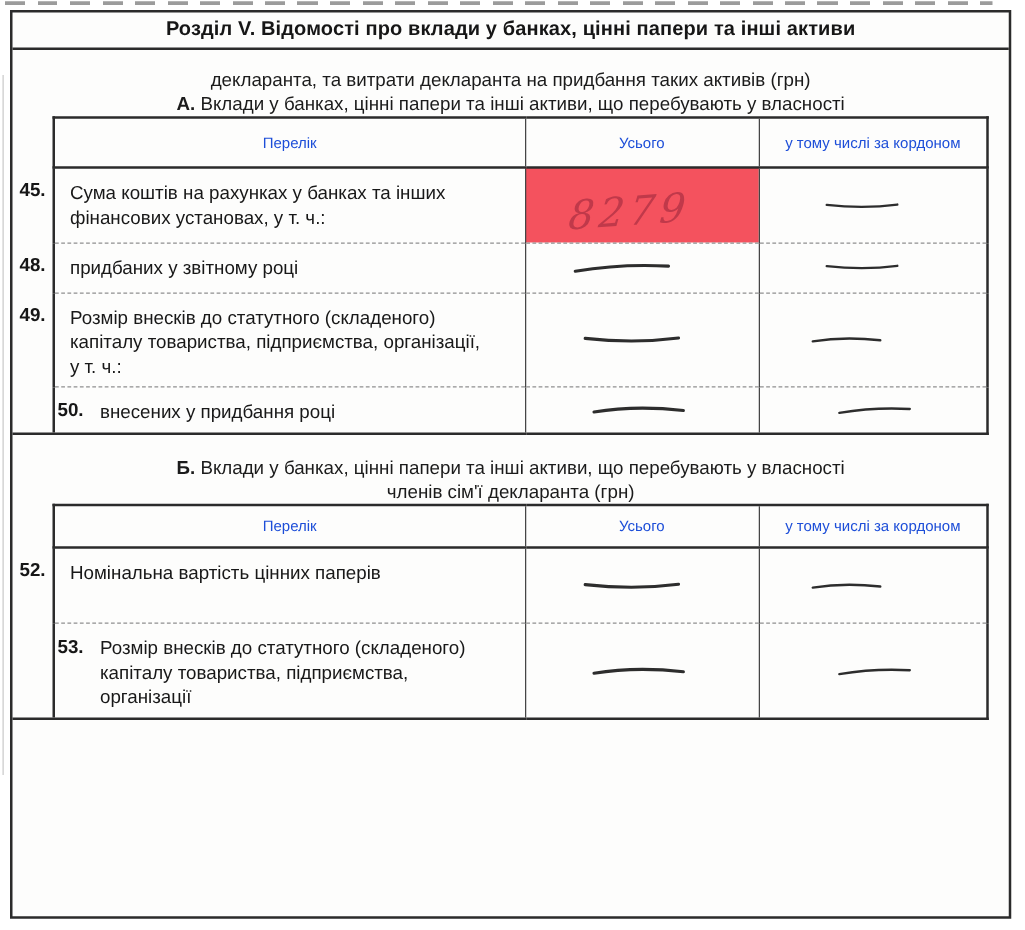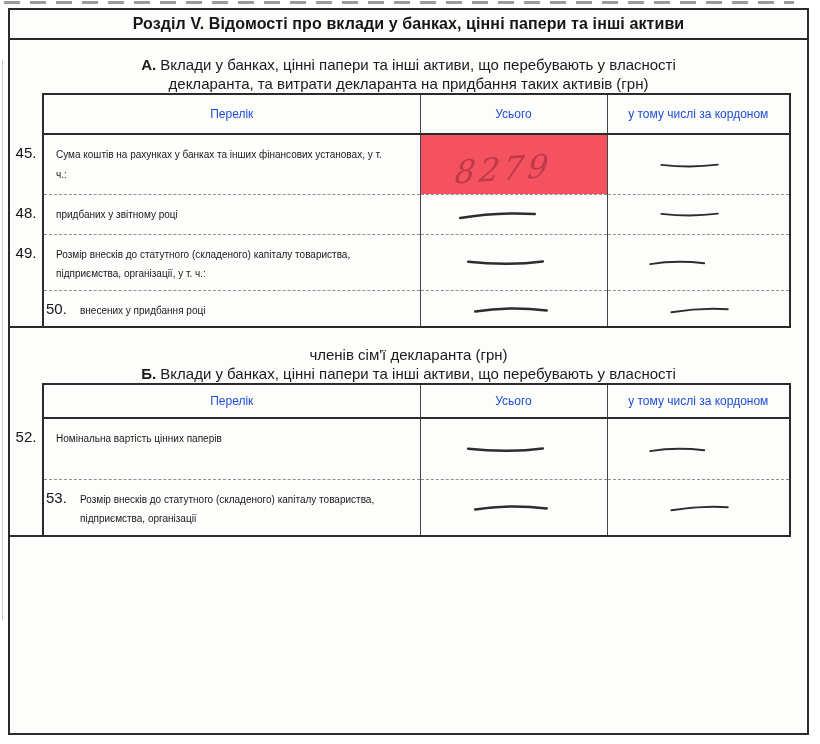--- a/index.html
+++ b/index.html
@@ -65,30 +65,30 @@
     border-top:2px solid var(--frame);
     border-bottom:2px solid var(--frame);
     font-weight:normal;font-size:12px;color:#1d4ed8;
     text-align:center;vertical-align:middle;
   }
   th.label-h{border-left:2px solid var(--frame);}
   th.abroad-h{border-right:2px solid var(--frame);margin-left:19px;}
   th.num-head{border:none;background:transparent;}
   td.num-cell{
     border:none;text-align:center;vertical-align:top;
-    padding-top:10px;font-size:15px;font-weight:normal;color:#161616;
+    padding-top:10px;font-size:15px;font-weight:bold;color:#161616;
   }
   td.c{border:1px solid var(--grid);}
   td.label-cell{
     border-left:2px solid var(--frame);
     border-top:1px dashed var(--rowline);
     border-bottom:1px dashed var(--rowline);
     vertical-align:top;text-align:left;
     padding:10px 30px 6px 12px;
-    font-size:10px;line-height:19.5px;color:#181818;
+    font-size:15px;line-height:19.5px;color:#181818;
   }
   td.val-cell{
     border-top:1px dashed var(--rowline);
     border-bottom:1px dashed var(--rowline);
     text-align:center;vertical-align:middle;padding:0;
   }
   td.cell-abroad{border-right:2px solid var(--frame);}
   tbody tr:last-child td{border-bottom:2px solid var(--frame);padding-left:36px;}
   
   .tbl-a thead tr{height:40px;}
@@ -124,22 +124,22 @@
 
 <div class="page">
   <div class="streak-top"></div>
   <div class="line-left"></div>
 
   <div class="frame">
 
     <div class="title-bar">Розділ V. Відомості про вклади у банках, цінні папери та інші активи</div>
 
     <div class="section-heading sh-a">
+      <div>декларанта, та витрати декларанта на придбання таких активів (грн)</div>
       <div><b class="sec-letter">А.</b> <span>Вклади у банках, цінні папери та інші активи, що перебувають у власності</span></div>
-      <div>декларанта, та витрати декларанта на придбання таких активів (грн)</div>
     </div>
 
     <table class="tbl tbl-a">
       <colgroup>
           <col class="col-num">
           <col class="col-label">
           <col class="col-total">
           <col class="col-abroad">
         </colgroup>
       <thead>
@@ -186,22 +186,22 @@
                 <path d="M4 7.5 Q 36 2.5 72 7" fill="none" stroke="currentColor" stroke-width="2.4" stroke-linecap="round"></path>
               </svg></td>
             <td class="c val-cell cell-abroad"><svg class="dash v1" viewBox="0 0 78 12">
                 <path d="M3 8 Q 39 3 74 6" fill="none" stroke="currentColor" stroke-width="2.4" stroke-linecap="round"></path>
               </svg></td>
           </tr>
         </tbody>
     </table>
 
     <div class="section-heading sh-b">
+      <div><b class="sec-letter">Б.</b> <span>Вклади у банках, цінні папери та інші активи, що перебувають у власності</span></div>
       <div>членів сім'ї декларанта (грн)</div>
-      <div><b class="sec-letter">Б.</b> <span>Вклади у банках, цінні папери та інші активи, що перебувають у власності</span></div>
     </div>
 
     <table class="tbl tbl-b">
       <colgroup>
           <col class="col-num">
           <col class="col-label">
           <col class="col-total">
           <col class="col-abroad">
         </colgroup>
       <thead>

